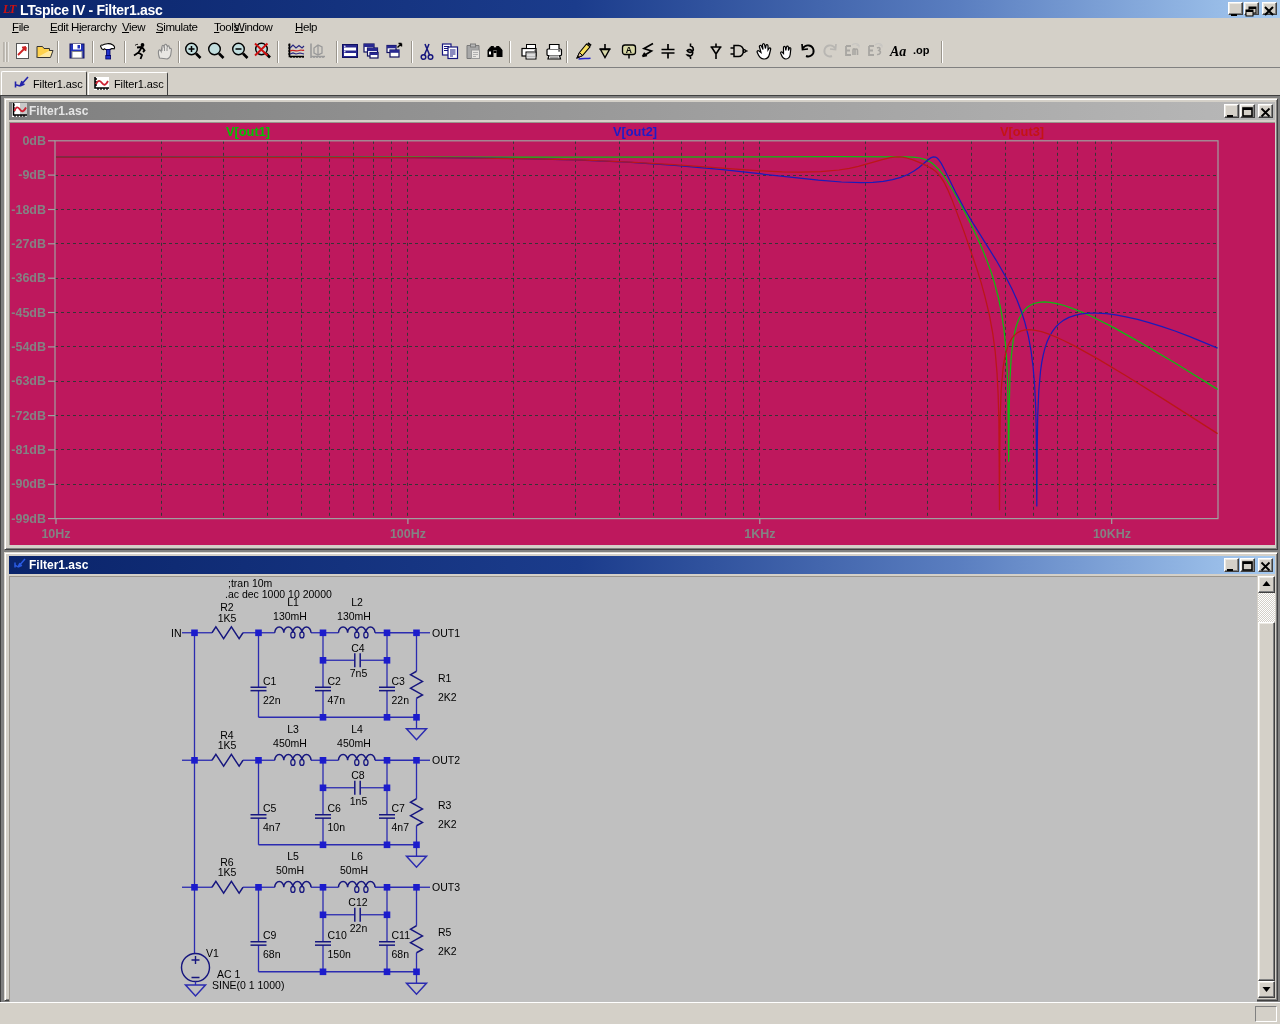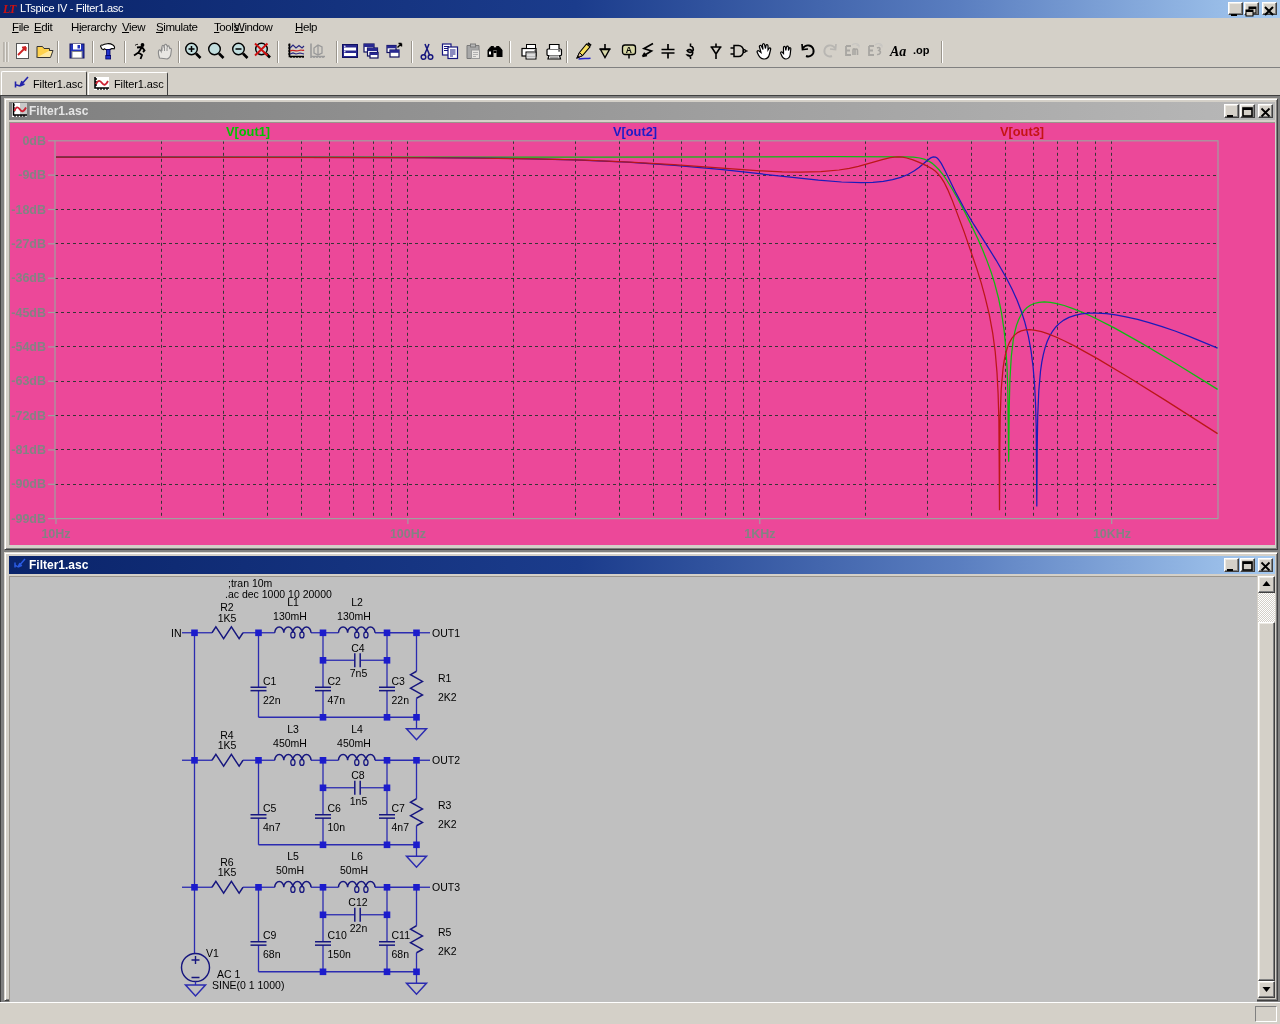--- a/index.html
+++ b/index.html
@@ -1,30 +1,30 @@
 <!DOCTYPE html>
 <html><head><meta charset="utf-8"><title>LTspice IV - Filter1.asc</title><style>
 *{margin:0;padding:0;box-sizing:border-box}
 html,body{width:1280px;height:1024px;overflow:hidden}
 body{font-family:"Liberation Sans",sans-serif;background:#d4d0c8;position:relative}
 .abs{position:absolute}
 #titlebar{left:0;top:0;width:1280px;height:18px;background:linear-gradient(90deg,#0a246a 0%,#1b3c8c 45%,#5a7ec0 75%,#a6caf0 100%)}
-#title-text{left:20px;top:2px;color:#fff;font-size:11px;font-weight:normal;letter-spacing:-.3px}
+#title-text{left:20px;top:2px;color:#fff;font-size:14px;font-weight:bold;letter-spacing:-.3px}
 .wbtn{width:15px;height:13px;top:2px;background:#d4d0c8;border:1px solid;border-color:#fff #404040 #404040 #fff;box-shadow:inset -1px -1px 0 #808080,inset 1px 1px 0 #ece9e2}
 #menubar{left:0;top:18px;width:1280px;height:19px;background:#d4d0c8;font-size:11.5px;letter-spacing:-.4px;color:#000}
 .mi{position:absolute;top:3px}
 #toolbar{left:0;top:37px;width:1280px;height:31px;background:#d4d0c8;border-bottom:1px solid #808080}
 #tabbar{left:0;top:69px;width:1280px;height:26px;background:#d4d0c8}
 .tab{position:absolute;background:#d4d0c8;border-top:1px solid #fff;border-left:1px solid #fff;border-right:1px solid #404040;border-top-left-radius:2px;border-top-right-radius:2px;font-size:11px;letter-spacing:-.1px;white-space:nowrap}
 #mdi{left:0;top:95px;width:1280px;height:907px;background:#808080;border-top:1px solid #404040;border-left:1px solid #404040}
 .win{position:absolute;background:#d4d0c8;border:1px solid;border-color:#dcd8d0 #404040 #404040 #dcd8d0;box-shadow:inset 1px 1px 0 #fff,inset -1px -1px 0 #808080}
 .wtitle{position:absolute;left:4px;top:3px;height:18px}
 .wtitle-text{position:absolute;left:20px;top:2px;font-size:12px;font-weight:bold}
 .cbtn{position:absolute;width:15px;height:14px;background:#d4d0c8;border:1px solid;border-color:#fff #404040 #404040 #fff;box-shadow:inset -1px -1px 0 #808080,inset 1px 1px 0 #ece9e2}
-#plot-client{position:absolute;left:4px;top:23px;background:#ec4899;box-shadow:inset 1px 1px 0 #9a958c}
+#plot-client{position:absolute;left:4px;top:23px;background:#be185d;box-shadow:inset 1px 1px 0 #9a958c}
 #sch-client{position:absolute;left:4px;top:23px;background:#c0c0c0;box-shadow:inset 1px 1px 0 #9a958c}
 #sbar{position:absolute;background:#d4d0c8}
 .sbtn{position:absolute;left:0;width:17px;height:17px;background:#d4d0c8;border:1px solid;border-color:#fff #404040 #404040 #fff;box-shadow:inset -1px -1px 0 #808080,inset 1px 1px 0 #ece9e2}
 #sthumb{position:absolute;left:0;width:17px;background:#d4d0c8;border:1px solid;border-color:#fff #404040 #404040 #fff;box-shadow:inset -1px -1px 0 #808080,inset 1px 1px 0 #ece9e2}
 #strack{position:absolute;left:0;width:17px;background-image:conic-gradient(#fff 0 25%,#d4d0c8 0 50%,#fff 0 75%,#d4d0c8 0);background-size:2px 2px}
 #statusbar{left:0;top:1002px;width:1280px;height:22px;background:#d4d0c8;border-top:1px solid #fff}
 u{text-decoration:underline}
 </style></head><body>
 <div id="titlebar" class="abs">
     <svg class="abs" style="left:3px;top:2px" width="15" height="14">
@@ -40,21 +40,21 @@
         <rect x="4" y="1" width="7" height="2" fill="#000"></rect>
         <rect x="1" y="4" width="7" height="6" fill="#d4d0c8" stroke="#000"></rect>
         <rect x="1" y="4" width="7" height="2" fill="#000"></rect>
       </svg></div>
     <div class="wbtn abs" style="left:1262px"><svg width="13" height="11">
         <path d="M2,1 L10,9 M10,1 L2,9" stroke="#000" stroke-width="2"></path>
       </svg></div>
   </div>
 <div id="menubar" class="abs">
     <span class="mi" style="left:12px"><u>F</u>ile</span>
-    <span class="mi" style="left:34px"><u>E</u>dit</span>
+    <span class="mi" style="left:50px"><u>E</u>dit</span>
     <span class="mi" style="left:71px">H<u>i</u>erarchy</span>
     <span class="mi" style="left:122px"><u>V</u>iew</span>
     <span class="mi" style="left:156px"><u>S</u>imulate</span>
     <span class="mi" style="left:214px"><u>T</u>ools</span>
     <span class="mi" style="left:234px"><u>W</u>indow</span>
     <span class="mi" style="left:295px"><u>H</u>elp</span>
   </div>
 <div id="toolbar" class="abs"><svg width="1280" height="31">
       <path d="M5,5 v20 M8,5 v20" stroke="#fff" stroke-width="1"></path>
       <path d="M4,5 v20 M7,5 v20" stroke="#9a958c" stroke-width="1"></path>

